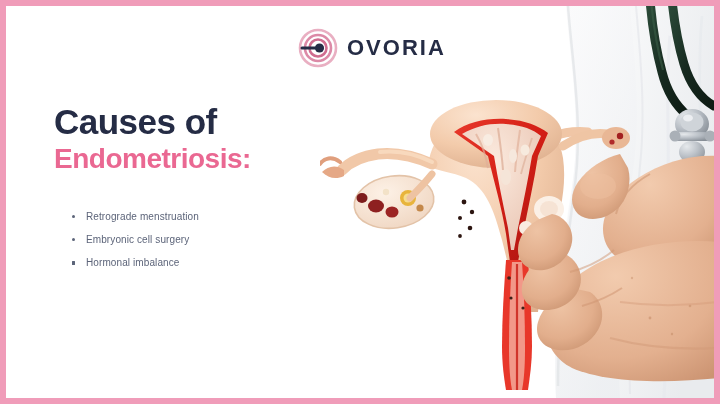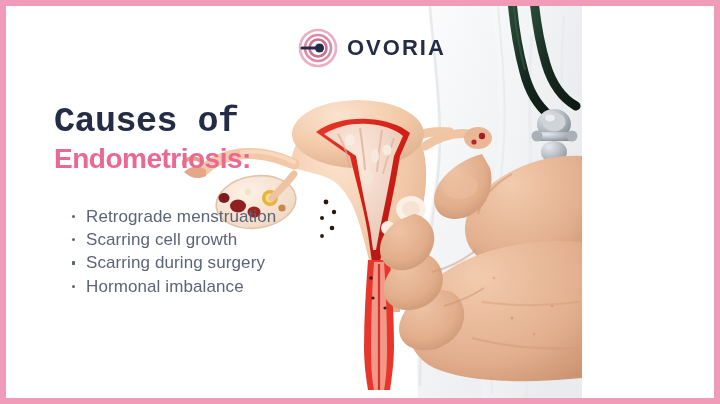--- a/index.html
+++ b/index.html
@@ -26,21 +26,21 @@
   .frame-bottom { bottom:0; }
   .frame-left, .frame-right {
     position:absolute; top:0; width:6px; height:404px;
     background:#f09cb9; z-index:40;
   }
   .frame-left { left:0; }
   .frame-right { right:0; }
 
   .canvas {
     position:absolute; left:6px; top:6px;
-    width:576px; height:392px;
+    width:714px; height:392px;
     background:#ffffff;
     overflow:hidden;
   }
 
   
   .logo {
     position:absolute; left:292px; top:22px;
     display:flex; align-items:center; gap:9px;
     z-index:30;
   }
@@ -50,36 +50,36 @@
     font-size:22px; font-weight:600; color:#252c45;
     letter-spacing:2.0px;
   }
 
   
   .headline {
     position:absolute; left:48px; top:96px; z-index:30;
   }
   .headline-line1 {
     font-size:35px; font-weight:700; color:#252c45;
-    letter-spacing:-0.5px; line-height:1.16;font-family:Liberation Mono, monospace;
+    letter-spacing:-0.5px; line-height:1.16;
   }
   .headline-line2 {
     font-size:28px; font-weight:700; color:#ea6892;
     letter-spacing:-0.5px; line-height:1.16;
   }
 
   
   .bullets {
     position:absolute; left:66px; top:199px; z-index:30;
     list-style:none;
   }
   .bullets li {
     position:relative;
     padding-left:14px;
-    font-size:17px;
+    font-size:10px;
     color:#5c6479;
     line-height:23.2px;
     letter-spacing:0.1px;
     white-space:nowrap;
   }
   .bullets li .dot {
     position:absolute; left:0; top:10px;
     width:3.2px; height:3.2px; border-radius:50%;
     background:#5c6479;
   }
@@ -344,31 +344,30 @@
       <div class="headline-line2">Endometriosis:</div>
     </div>
 
     <ul class="bullets">
       <li>
         <span class="dot"></span>
         <span>Retrograde menstruation</span>
       </li>
       <li>
         <span class="dot"></span>
-        <span>Scarring cell growth</span>
-      </li>
-      <li>
-        <span class="dot"></span>
-      </li>
-      <li>
-        <span class="dot"></span>
-      </li>
-      <li>
-        <span class="dot"></span>
-        <span>Scarring during surgery</span>
+        <span>Embryonic cell surgery</span>
+      </li>
+      <li>
+        <span class="dot"></span>
+      </li>
+      <li>
+        <span class="dot"></span>
+      </li>
+      <li>
+        <span class="dot"></span>
       </li>
       <li>
         <span class="dot"></span>
         <span>Hormonal imbalance</span>
       </li>
     </ul>
 
   </div>
 
   <div class="frame-top"></div>

